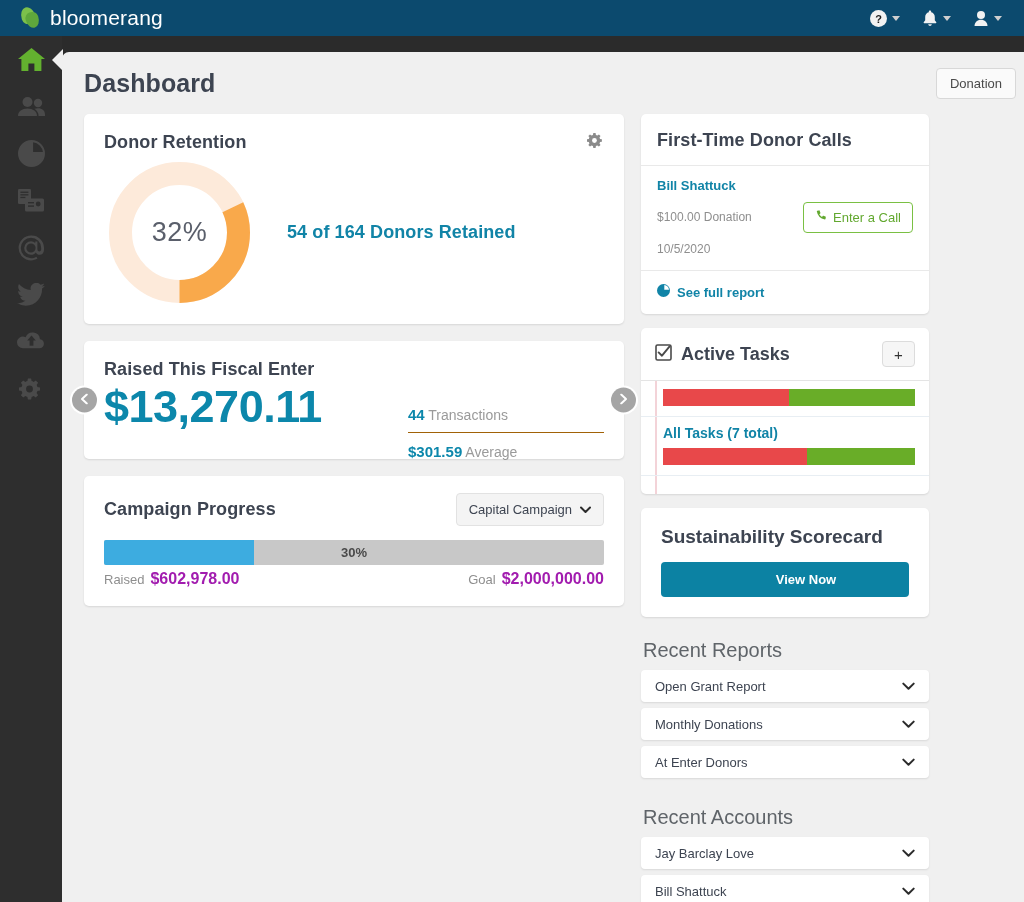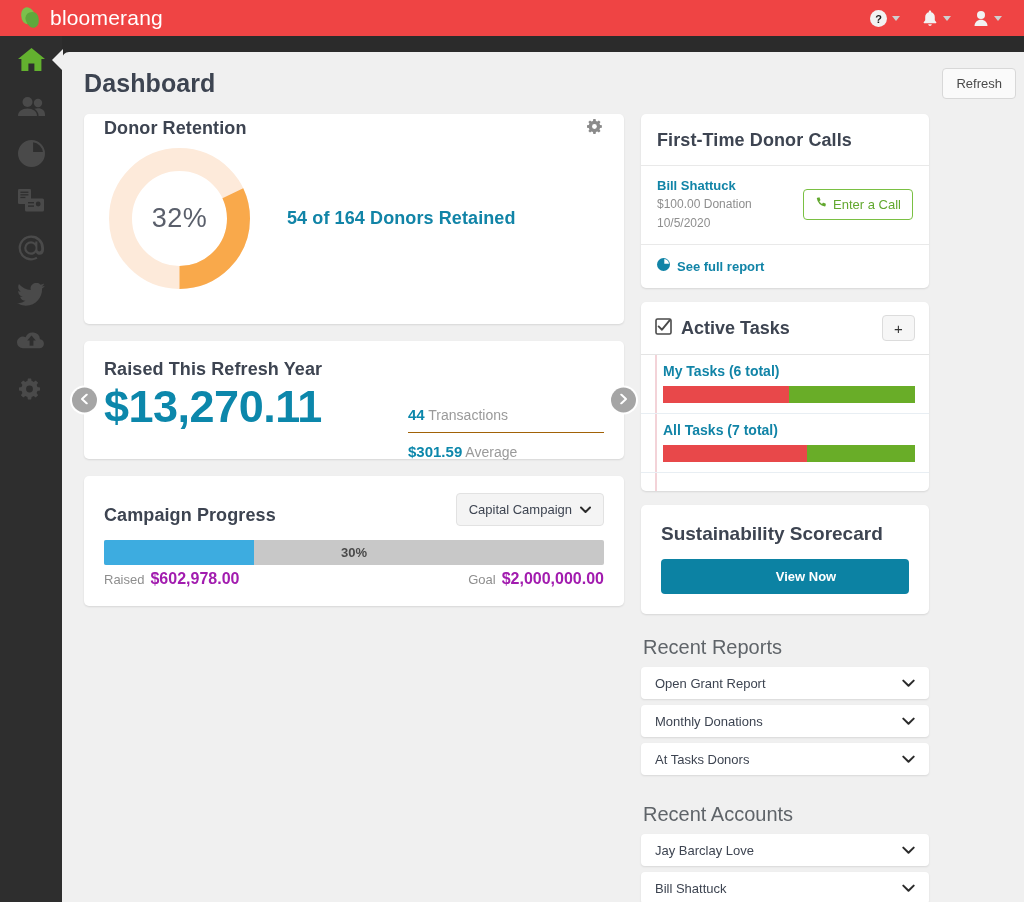--- a/index.html
+++ b/index.html
@@ -7,21 +7,21 @@
     width: 1024px; height: 902px;
     font-family: "Liberation Sans", sans-serif;
     background: #2b2b2b;
     overflow: hidden;
   }
   .app { position: relative; width: 1024px; height: 902px; background: #2b2b2b; }
 
   
   .topbar {
     position: absolute; top: 0; left: 0; width: 1024px; height: 36px;
-    background: #ef4444;
+    background: #0c4a6e;
     display: flex; align-items: center; justify-content: center;
   }
   .brand { display: flex; align-items: center; gap: 9px; padding-left: 20px; }
   .logo-mark { position: relative; width: 21px; height: 22px; }
   .logo-mark .leaf-a {
     position: absolute; left: 1px; top: 0; width: 14px; height: 17px;
     background: #7cc04b; border-radius: 60% 60% 55% 55% / 70% 70% 45% 45%;
     transform: rotate(-18deg);
   }
   .logo-mark .leaf-b {
@@ -80,21 +80,21 @@
 
   .card {
     background: #ffffff; border-radius: 5px;
     box-shadow: 0 1px 2px rgba(0,0,0,.11);
   }
   .card-title {
     font-size: 18px; font-weight: 700; color: #3d4451; letter-spacing: .1px;
   }
 
   
-  .retention { position: relative; padding: 4px 20px 20px 20px; height: 210px; }
+  .retention { position: relative; padding: 18px 20px 20px 20px; height: 210px; }
   .retention-head { display: flex; align-items: center; }
   .gear-btn { margin-left: auto; cursor: pointer; }
   .retention-body { display: flex; align-items: center; gap: 36px; margin-top: 8px; }
   .donut-wrap { position: relative; width: 143px; height: 143px; margin-left: 4px; }
   .donut-wrap svg { transform: rotate(-90deg) scaleX(-1); }
   .donut-label {
     position: absolute; inset: 0; display: flex; align-items: center; justify-content: center;
     font-size: 27px; color: #5a5f6b; letter-spacing: .5px;
   }
   .retention-text { font-size: 18px; font-weight: 700; color: #1184a7; letter-spacing: .1px; }
@@ -116,21 +116,21 @@
     width: 25px; height: 25px; border-radius: 50%; background: #a5a5a5;
     display: flex; align-items: center; justify-content: center; cursor: pointer;
     color: #ffffff; font-size: 13px;
     box-shadow: 0 0 0 2px #ffffff;
   }
   .arrow-left { left: -12px; }
   .arrow-right { right: -12px; }
 
   
   .campaign { padding: 17px 20px 18px 20px; }
-  .campaign-head { display: flex; align-items: flex-end; }
+  .campaign-head { display: flex; align-items: center; }
   .camp-select {
     margin-left: auto; background: #f4f4f4; border: 1px solid #e2e2e2; border-radius: 4px;
     padding: 8px 12px; font-size: 13px; color: #3d4451; cursor: pointer;
     display: flex; align-items: center; gap: 8px;
   }
   .progress-track {
     position: relative; margin-top: 14px; height: 25px; background: #c8c8c8; border-radius: 2px;
     overflow: hidden;
   }
   .progress-fill { position: absolute; left: 0; top: 0; bottom: 0; background: #3dace0; }
@@ -140,21 +140,21 @@
   }
   .progress-foot { display: flex; margin-top: 5px; font-size: 13px; color: #8e8e8e; }
   .pf-val { color: #a21caf; font-weight: 700; font-size: 16px; margin-left: 6px; }
   .pf-right { margin-left: auto; display: flex; align-items: baseline; }
   .pf-left { display: flex; align-items: baseline; }
 
   
   .ftdc-head { padding: 16px 16px 14px 16px; border-bottom: 1px solid #e9e9e9; }
   .ftdc-row { padding: 12px 16px 13px 16px; border-bottom: 1px solid #e9e9e9; display: flex; align-items: center; }
   .ftdc-name { font-size: 13px; font-weight: 700; color: #1184a7; cursor: pointer; }
-  .ftdc-sub { font-size: 12px; color: #8e8e8e; line-height: 1.35; margin-top: 3px; }
+  .ftdc-sub { font-size: 12px; color: #8e8e8e; line-height: 1.35; margin-top: 16px; }
   .call-btn {
     margin-left: auto; border: 1px solid #7ac043; border-radius: 4px; background: #ffffff;
     color: #62a82f; font-size: 13px; padding: 7px 11px; cursor: pointer;
     display: flex; align-items: center; gap: 6px; white-space: nowrap;
   }
   .ftdc-foot { padding: 12px 16px 13px 16px; display: flex; align-items: center; gap: 7px; cursor: pointer; }
   .ftdc-foot-text { font-size: 13px; font-weight: 700; color: #1184a7; }
 
   
   .tasks-head {
@@ -316,21 +316,21 @@
             <circle cx="10.5" cy="12" r="3.4" fill="#2e2e2e"></circle>
           </svg>
       </span>
     </div>
   </div>
 
   <div class="panel">
 
     <div class="page-head">
       <div class="page-title">Dashboard</div>
-      <button class="refresh-btn">Refresh</button>
+      <button class="refresh-btn">Donation</button>
     </div>
 
     <div class="content">
 
       <div class="col-left">
 
         <div class="card retention">
           <div class="retention-head">
             <div class="card-title">Donor Retention</div>
             <span class="gear-btn">
@@ -346,21 +346,21 @@
                 <circle cx="71.5" cy="71.5" r="59" fill="none" stroke="#fdeada" stroke-width="23"></circle>
                 <circle id="donut-arc" cx="71.5" cy="71.5" r="59" fill="none" stroke="#f9a94b" stroke-width="23" stroke-dasharray="118.6 252.1"></circle>
               </svg>
               <div class="donut-label">32%</div>
             </div>
             <div class="retention-text">54 of 164 Donors Retained</div>
           </div>
         </div>
 
         <div class="card raised">
-          <div class="card-title">Raised This Refresh Year</div>
+          <div class="card-title">Raised This Fiscal Enter</div>
           <div class="raised-row">
             <div class="raised-amount">$13,270.11</div>
             <div class="raised-stats">
               <div class="stat-row">
                 <span class="stat-num">44</span>
                 <span>Transactions</span>
               </div>
               <div class="stat-row">
                 <span class="stat-num">$301.59</span>
                 <span>Average</span>
@@ -450,21 +450,20 @@
             <span>
               <svg width="17" height="17" viewBox="0 0 17 17">
                   <rect x="1" y="1" width="15" height="15" rx="1.5" fill="none" stroke="#4a4a4a" stroke-width="1.6"></rect>
                   <path d="M3.6 8.4 7 11.7 14.6 2.4" fill="none" stroke="#4a4a4a" stroke-width="1.9" stroke-linecap="round" stroke-linejoin="round"></path>
                 </svg>
             </span>
             <span class="tasks-title">Active Tasks</span>
             <button class="plus-btn">+</button>
           </div>
           <div class="task-block">
-            <div class="task-label">My Tasks (6 total)</div>
             <div class="task-bar">
               <div id="bar0red" class="red" style="width: 50%; background: rgb(232, 72, 74);"></div>
               <div id="bar0green" class="green" style="width: 50%; background: rgb(105, 173, 40);"></div>
             </div>
           </div>
           <div class="task-block">
             <div class="task-label">All Tasks (7 total)</div>
             <div class="task-bar">
               <div id="bar1red" class="red" style="width: 57%; background: rgb(232, 72, 74);"></div>
               <div id="bar1green" class="green" style="width: 43%; background: rgb(105, 173, 40);"></div>
@@ -490,21 +489,21 @@
           </div>
           <div class="list-row">
             <span class="list-row-label">Monthly Donations</span>
             <span class="chev">
               <svg width="13" height="9" viewBox="0 0 13 9">
                   <path d="M1.3 1.6 6.5 6.8l5.2-5.2" fill="none" stroke="#2b2b2b" stroke-width="2" stroke-linecap="round" stroke-linejoin="round"></path>
                 </svg>
             </span>
           </div>
           <div class="list-row">
-            <span class="list-row-label">At Tasks Donors</span>
+            <span class="list-row-label">At Enter Donors</span>
             <span class="chev">
               <svg width="13" height="9" viewBox="0 0 13 9">
                   <path d="M1.3 1.6 6.5 6.8l5.2-5.2" fill="none" stroke="#2b2b2b" stroke-width="2" stroke-linecap="round" stroke-linejoin="round"></path>
                 </svg>
             </span>
           </div>
         </div>
 
         <div>
           <div class="section-head">Recent Accounts</div>

